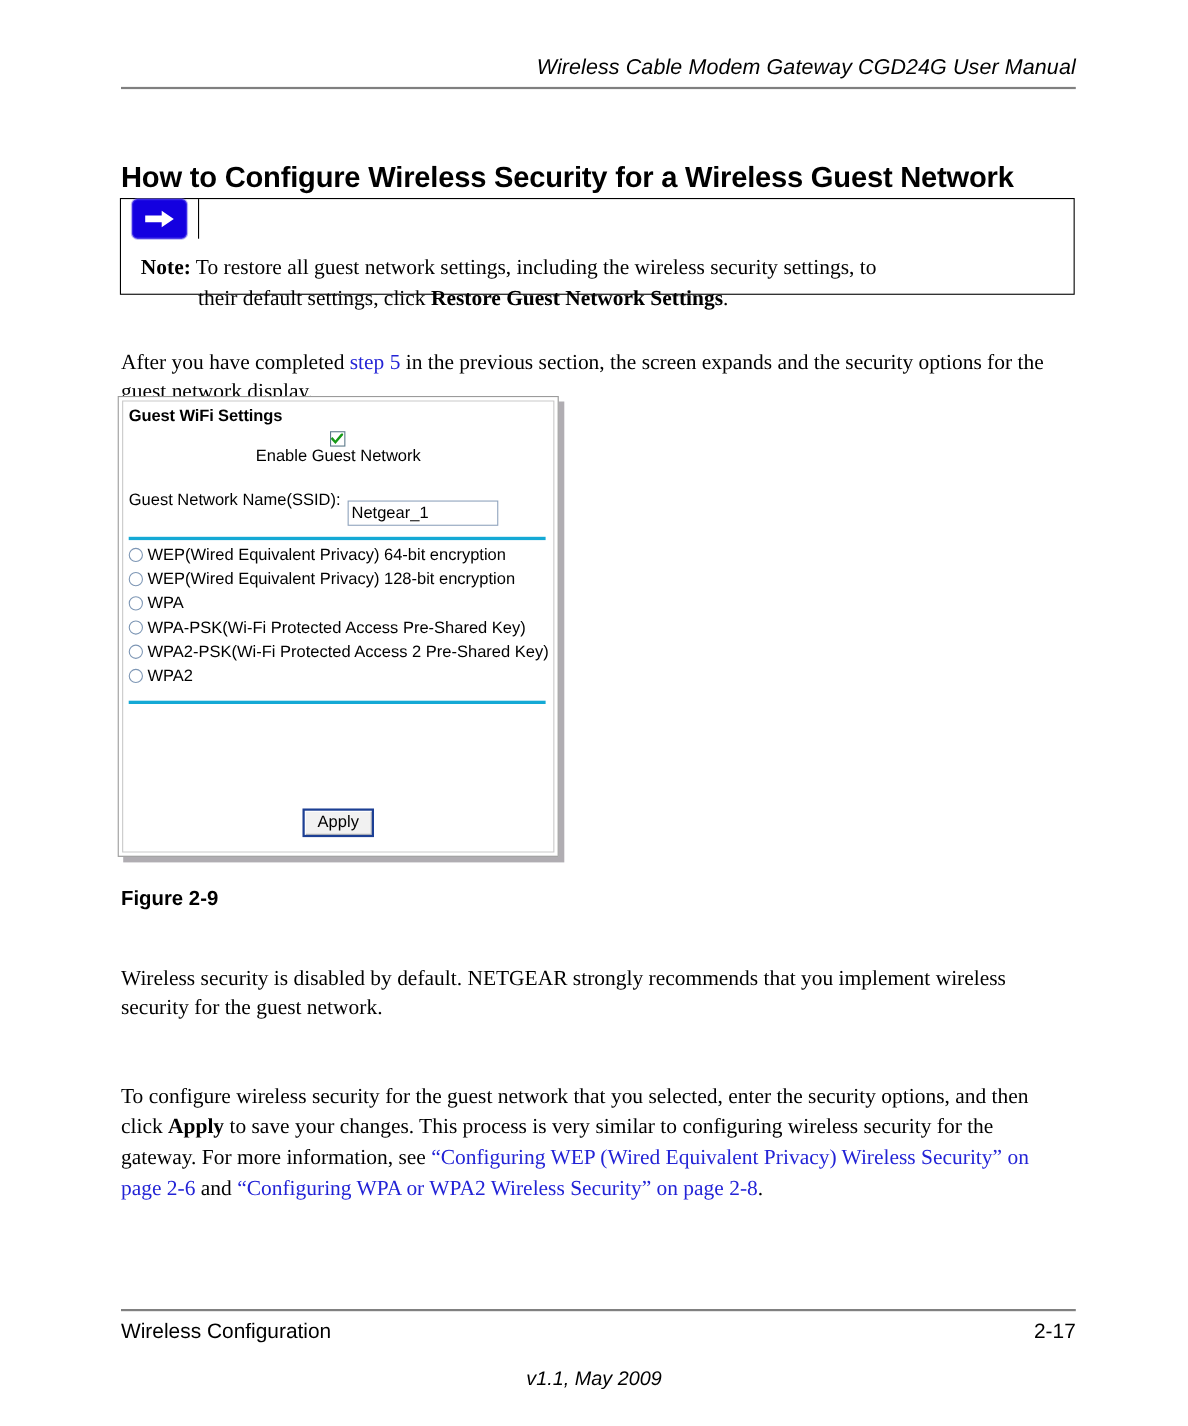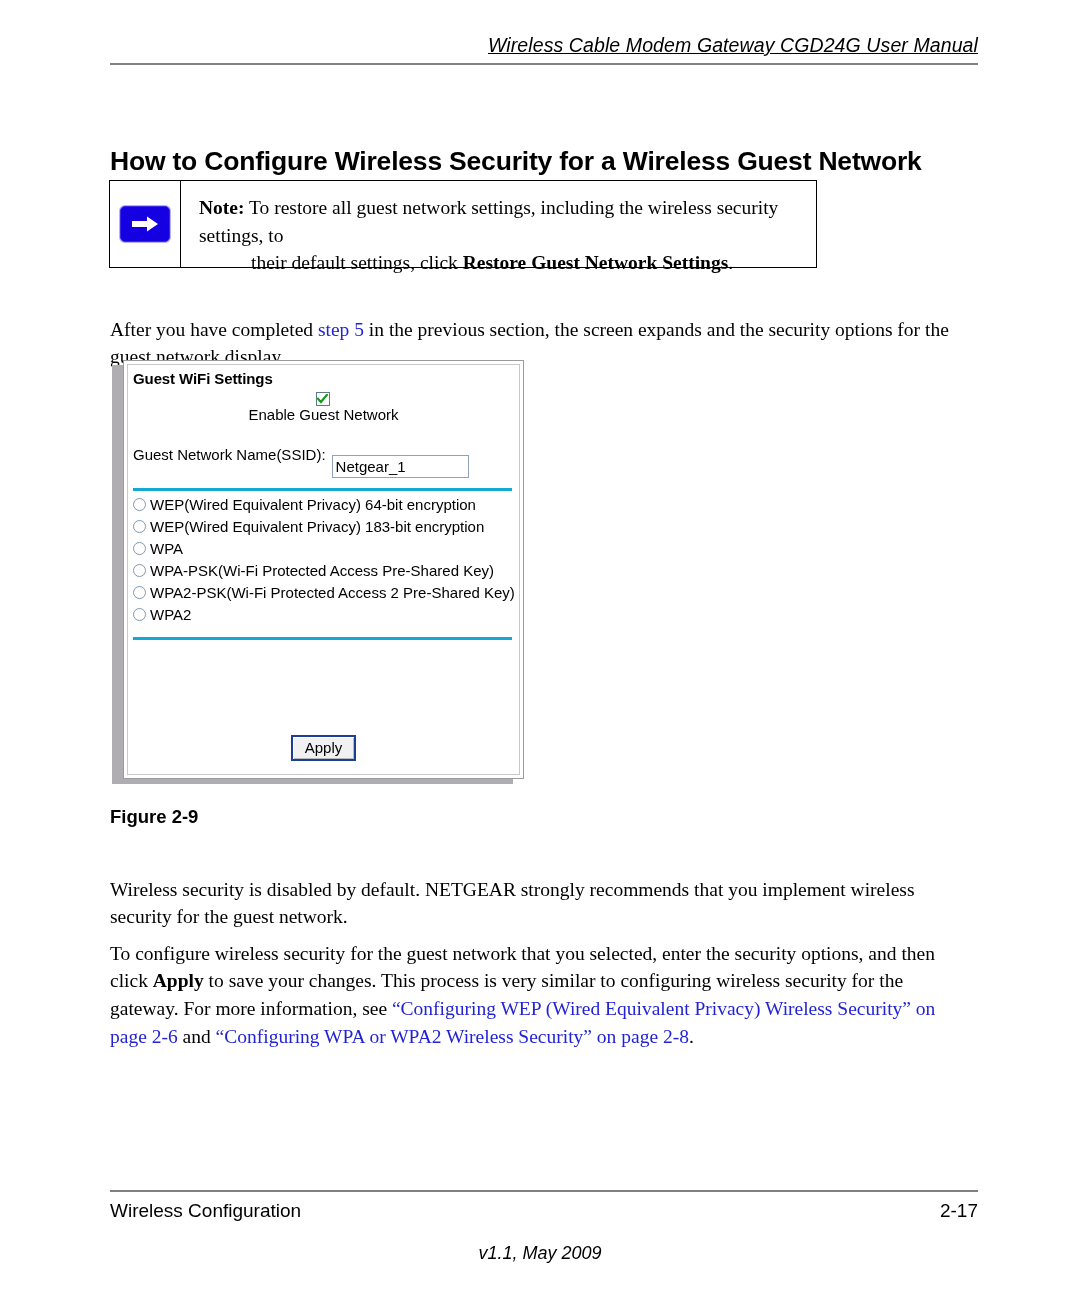--- a/index.html
+++ b/index.html
@@ -13,23 +13,22 @@
     position: relative;
     font-family: "Liberation Serif", serif;
     color: #000000;
     overflow: hidden;
   }
 
   
   .page-header {
     position: absolute;
     left: 110px;
-    top: 34px;
+    top: 50px;
     width: 868px;
-    text-decoration: underline;
   }
   .header-text {
     text-align: right;
     font-family: "Liberation Sans", sans-serif;
     font-style: italic;
     font-size: 19.5px;
     letter-spacing: 0.1px;
     color: #000;
     white-space: nowrap;
   }
@@ -51,26 +50,27 @@
     letter-spacing: -0.2px;
     color: #000;
     white-space: nowrap;
   }
 
   
   .note-box {
     position: absolute;
     left: 109px;
     top: 180px;
-    width: 708px;
+    width: 868px;
     height: 88px;
     border: 1.5px solid #000;
     box-sizing: border-box;
     display: flex;
     background: #fff;
+    flex-direction: column;
   }
   .note-icon-cell {
     width: 70px;
     border-right: 1.5px solid #000;
     display: flex;
     align-items: center;
     justify-content: center;
     flex: none;
   }
   .note-arrow {
@@ -99,21 +99,21 @@
   .para {
     position: absolute;
     left: 110px;
     width: 866px;
     font-size: 19.5px;
     line-height: 1.43;
     text-align: left;
   }
   .p-intro { top: 296px; }
   .p-default { top: 856px; }
-  .p-config { top: 920px; }
+  .p-config { top: 964px; }
   .lnk { color: #2323d6; }
   .bold { font-weight: bold; }
 
   
   .fig-caption {
     position: absolute;
     left: 110px;
     top: 806px;
     font-family: "Liberation Sans", sans-serif;
     font-weight: bold;
@@ -131,21 +131,21 @@
   .shot-shadow {
     position: absolute;
     left: 5px;
     top: 5px;
     width: 401px;
     height: 419px;
     background: #b0adb2;
   }
   .shot {
     position: absolute;
-    left: 16px;
+    left: 0;
     top: 0;
     width: 401px;
     height: 419px;
     background: #ffffff;
     border: 1px solid #9b9b9b;
     box-sizing: border-box;
     box-shadow: inset 0 0 0 3px #ffffff, inset 0 0 0 4px #c9c9c9;
     font-family: "Liberation Sans", sans-serif;
     color: #000;
     overflow: hidden;
@@ -346,21 +346,21 @@
 
       <div class="divider"></div>
 
 
       <div class="radio-row">
         <span class="radio"></span>
         <span>WEP(Wired Equivalent Privacy) 64-bit encryption</span>
       </div>
       <div class="radio-row">
         <span class="radio"></span>
-        <span>WEP(Wired Equivalent Privacy) 183-bit encryption</span>
+        <span>WEP(Wired Equivalent Privacy) 128-bit encryption</span>
       </div>
       <div class="radio-row">
         <span class="radio"></span>
         <span>WPA</span>
       </div>
       <div class="radio-row">
         <span class="radio"></span>
         <span>WPA-PSK(Wi-Fi Protected Access Pre-Shared Key)</span>
       </div>
       <div class="radio-row">

